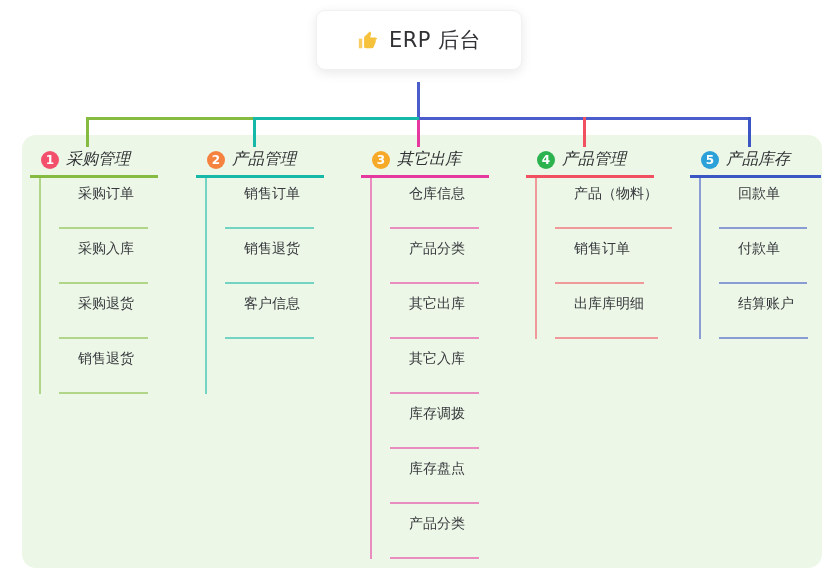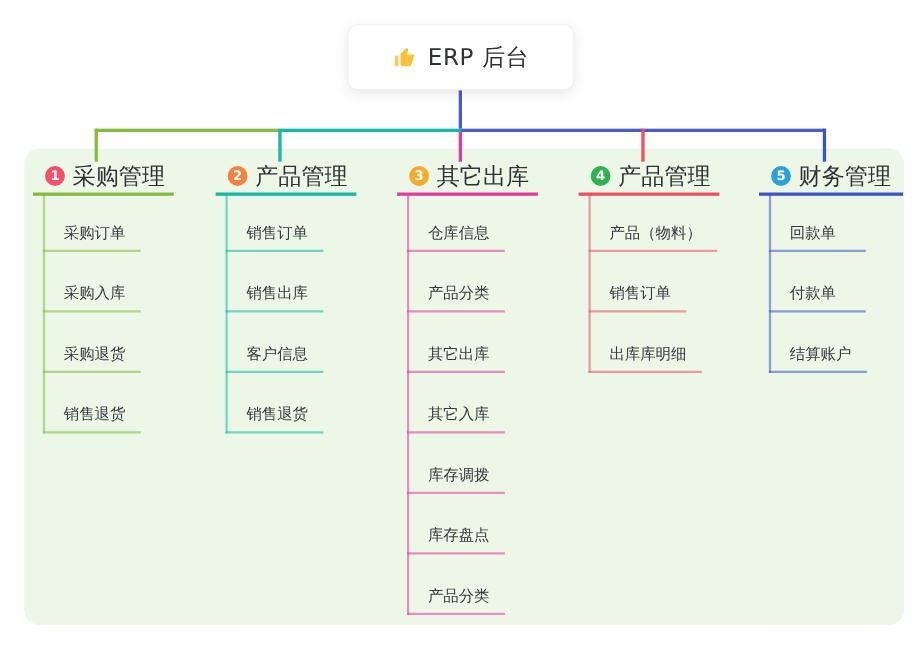--- a/index.html
+++ b/index.html
@@ -1,19 +1,19 @@
 <!DOCTYPE html>
 <html style="--root-line: #4b5ccb; --panel-bg: #ecf7e7; --text-dark: #2f3134; --text-item: #36383d; --thumb-yellow: #f6c23c; --b1-line: #85bb40; --b1-soft: #85bb4090; --b1-badge: #f3506c; --b2-line: #16b9a8; --b2-soft: #16b9a890; --b2-badge: #f5823e; --b3-line: #e6399f; --b3-soft: #e6399f90; --b3-badge: #f7a928; --b4-line: #f05060; --b4-soft: #f0506090; --b4-badge: #2cb350; --b5-line: #3c55c5; --b5-soft: #3c55c590; --b5-badge: #2ba0d9;"><head>
 <meta charset="utf-8">
 <style>
   html,body{margin:0;padding:0;background:#fff;font-family:"DejaVu Sans","Liberation Sans",sans-serif;}
   .stage{position:relative;width:839px;height:588px;background:#fff;overflow:hidden;}
 
   
-  .root-node{position:absolute;left:316px;top:22px;width:206px;height:60px;background:#fff;
+  .root-node{position:absolute;left:316px;top:10px;width:206px;height:60px;background:#fff;
     border:1px solid #f1f1f1;border-radius:9px;box-shadow:0 3px 12px rgba(0,0,0,.09);
     display:flex;align-items:center;justify-content:center;gap:10px;box-sizing:border-box;cursor:pointer;}
   .root-label{font-size:21px;color:var(--text-dark);letter-spacing:.5px;}
   .thumb{display:flex;align-items:center;color:var(--thumb-yellow);}
 
   
   .line{position:absolute;}
   .root-vline{left:417px;top:82px;width:3px;height:35px;background:var(--root-line);}
   .h-green{left:86px;top:117px;width:168px;height:3px;background:var(--b1-line);}
   .h-teal{left:254px;top:117px;width:165px;height:3px;background:var(--b2-line);}
@@ -34,28 +34,28 @@
   .c2{--line:var(--b2-line);--soft:var(--b2-soft);--badge:var(--b2-badge);}
   .c3{--line:var(--b3-line);--soft:var(--b3-soft);--badge:var(--b3-badge);}
   .c4{--line:var(--b4-line);--soft:var(--b4-soft);--badge:var(--b4-badge);}
   .c5{--line:var(--b5-line);--soft:var(--b5-soft);--badge:var(--b5-badge);}
 
   .bhead{position:absolute;top:144px;height:31px;width:117px;box-sizing:content-box;
     border-bottom:3px solid var(--line);display:flex;align-items:center;gap:7px;
     padding-left:11px;cursor:pointer;}
   .badge{width:18px;height:18px;border-radius:50%;background:var(--badge);color:#fff;
     font-size:12px;font-weight:600;display:flex;align-items:center;justify-content:center;flex:0 0 auto;}
-  .blabel{font-size:21px;color:var(--text-dark);white-space:nowrap;}
+  .blabel{font-size:16px;color:var(--text-dark);white-space:nowrap;font-style:italic;}
 
   .vline{position:absolute;top:177px;width:2px;background:var(--soft);}
 
   .items{position:absolute;top:177px;}
   .item{height:55px;box-sizing:border-box;border-bottom:2px solid var(--soft);
-    width:max-content;min-width:88px;padding:0 14px 6px 19px;display:flex;align-items:flex-end;
-    font-size:14px;color:var(--text-item);white-space:nowrap;cursor:pointer;}
+    width:max-content;min-width:88px;padding:0 14px 24px 19px;display:flex;align-items:flex-end;
+    font-size:14px;color:var(--text-item);white-space:nowrap;cursor:pointer;margin-left:20px;}
   .item:first-child{height:52px;}
 </style>
 </head>
 <body>
 
 <div class="stage">
 
   <div class="panel"></div>
 
   <div class="line root-vline"></div>
@@ -90,23 +90,22 @@
     <div class="item">销售退货</div>
   </div>
 
   <div class="bhead c2" style="left:196px">
     <span class="badge">2</span>
     <span class="blabel">产品管理</span>
   </div>
   <div class="vline c2" style="left:205px;height:217px"></div>
   <div class="items c2" style="left:205px">
     <div class="item">销售订单</div>
-    <div class="item">销售出库</div>
+    <div class="item">销售退货</div>
     <div class="item">客户信息</div>
-    <div class="item">销售退货</div>
   </div>
 
   <div class="bhead c3" style="left:361px">
     <span class="badge">3</span>
     <span class="blabel">其它出库</span>
   </div>
   <div class="vline c3" style="left:370px;height:382px"></div>
   <div class="items c3" style="left:370px">
     <div class="item">仓库信息</div>
     <div class="item">产品分类</div>
@@ -123,21 +122,21 @@
   </div>
   <div class="vline c4" style="left:535px;height:162px"></div>
   <div class="items c4" style="left:535px">
     <div class="item">产品（物料）</div>
     <div class="item">销售订单</div>
     <div class="item">出库库明细</div>
   </div>
 
   <div class="bhead c5" style="left:690px;width:120px">
     <span class="badge">5</span>
-    <span class="blabel">财务管理</span>
+    <span class="blabel">产品库存</span>
   </div>
   <div class="vline c5" style="left:699px;height:162px"></div>
   <div class="items c5" style="left:699px">
     <div class="item">回款单</div>
     <div class="item">付款单</div>
     <div class="item">结算账户</div>
   </div>
 
 </div>
 

